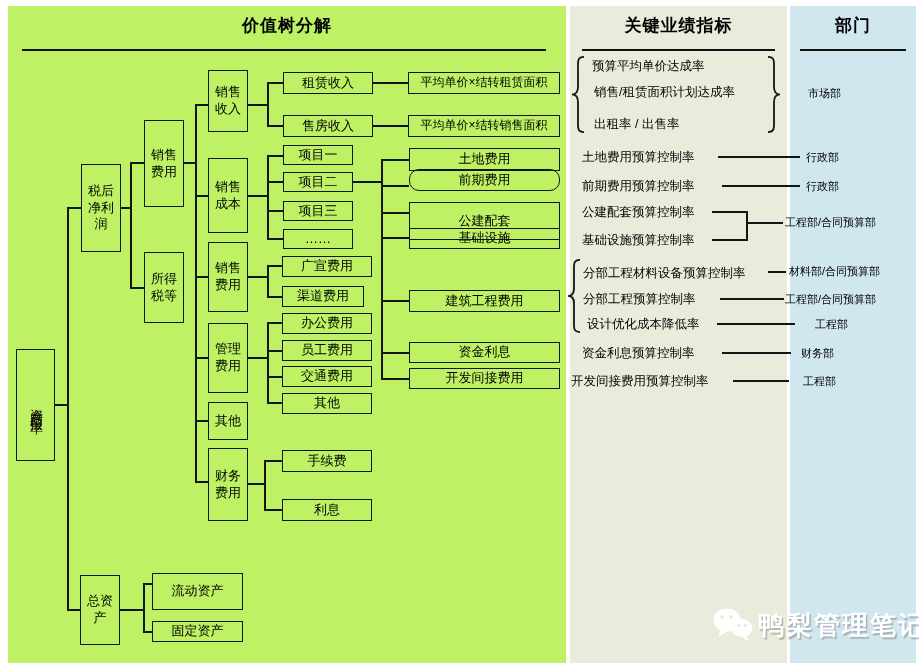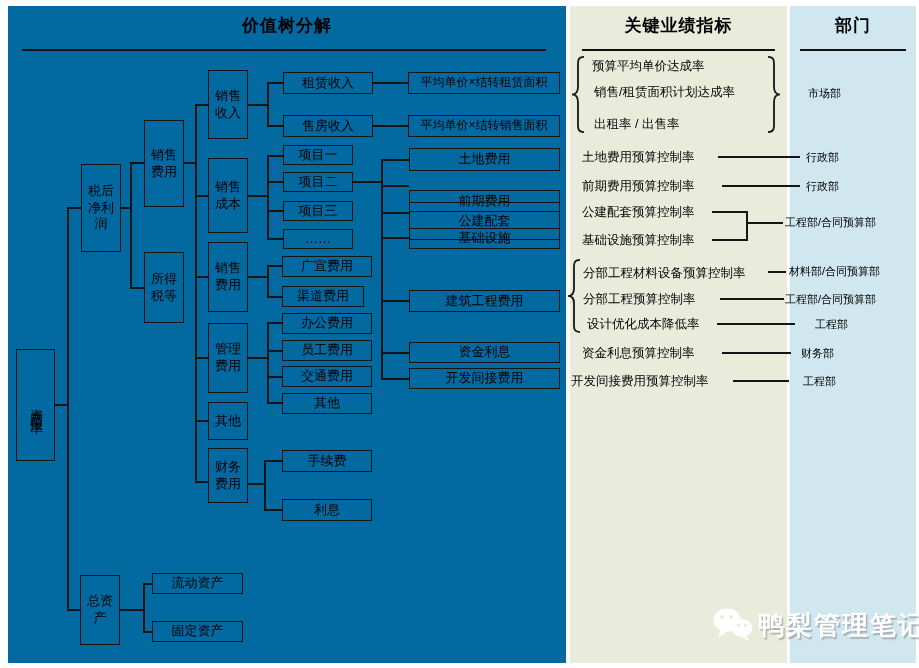--- a/index.html
+++ b/index.html
@@ -32,21 +32,21 @@
   #watermark .wm-text{
     font-size:26px;font-weight:bold;color:#ffffff;letter-spacing:2px;white-space:nowrap;
     text-shadow:1.5px 1.5px 1px rgba(110,110,110,0.45);margin-left:4px;
   }
 </style>
 </head>
 <body>
 
 <div id="stage">
 
-  <div class="panel" id="panel-left" style="left: 8px; width: 558px; background: #0369a1;">
+  <div class="panel" id="panel-left" style="left: 8px; width: 558px; background: #bef264;">
     <div class="ptitle">价值树分解</div>
     <div class="rule" style="left:14px;width:524px;"></div>
   </div>
   <div class="panel" id="panel-kpi" style="left: 570px; width: 217px; background: rgb(234, 236, 219);">
     <div class="ptitle">关键业绩指标</div>
     <div class="rule" style="left:12px;width:193px;"></div>
   </div>
   <div class="panel" id="panel-dept" style="left: 790px; width: 126px; background: rgb(208, 231, 240);">
     <div class="ptitle">部门</div>
     <div class="rule" style="left:10px;width:106px;"></div>
@@ -81,36 +81,36 @@
     </div>
     <div class="node" style="left: 81px; top: 164px; width: 40px; height: 88px;">
       <span class="lbl">税后净利润</span>
     </div>
     <div class="node" style="left: 144px; top: 120px; width: 40px; height: 87px;">
       <span class="lbl">销售费用</span>
     </div>
     <div class="node" style="left: 144px; top: 252px; width: 40px; height: 71px;">
       <span class="lbl">所得税等</span>
     </div>
-    <div class="node" style="left: 208px; top: 70px; width: 40px; height: 69px;">
+    <div class="node" style="left: 208px; top: 70px; width: 40px; height: 62px;">
       <span class="lbl">销售收入</span>
     </div>
     <div class="node" style="left: 208px; top: 158px; width: 40px; height: 75px; justify-content: center;">
       <span class="lbl">销售成本</span>
     </div>
     <div class="node" style="left: 208px; top: 242px; width: 40px; height: 70px;">
       <span class="lbl">销售费用</span>
     </div>
     <div class="node" style="left: 208px; top: 323px; width: 40px; height: 70px;">
       <span class="lbl">管理费用</span>
     </div>
     <div class="node" style="left: 208px; top: 402px; width: 40px; height: 38px;">
       <span class="lbl">其他</span>
     </div>
-    <div class="node" style="left: 208px; top: 448px; width: 40px; height: 55px;">
+    <div class="node" style="left: 208px; top: 448px; width: 40px; height: 73px;">
       <span class="lbl">财务费用</span>
     </div>
     <div class="node single" style="left: 283px; top: 72px; width: 90px; height: 22px;">
       <span class="lbl">租赁收入</span>
     </div>
     <div class="node single small-text" style="left: 408px; top: 72px; width: 152px; height: 22px;">
       <span class="lbl">平均单价×结转租赁面积</span>
     </div>
     <div class="node single" style="left: 283px; top: 115px; width: 90px; height: 22px;">
       <span class="lbl">售房收入</span>
@@ -126,21 +126,21 @@
     </div>
     <div class="node single" style="left: 283px; top: 201px; width: 70px; height: 20px;">
       <span class="lbl">项目三</span>
     </div>
     <div class="node single" style="left: 283px; top: 229px; width: 70px; height: 20px;">
       <span class="lbl">……</span>
     </div>
     <div class="node single" style="left: 409px; top: 148px; width: 151px; height: 23px;">
       <span class="lbl">土地费用</span>
     </div>
-    <div class="node single" style="left: 409px; top: 190px; width: 151px; height: 22px;">
+    <div class="node single" style="left: 409px; top: 169px; width: 151px; height: 22px; border-radius: 10px;">
       <span class="lbl">前期费用</span>
     </div>
     <div class="node single" style="left: 409px; top: 202px; width: 151px; height: 38px;">
       <span class="lbl">公建配套</span>
     </div>
     <div class="node single" style="left: 409px; top: 228px; width: 151px; height: 21px;">
       <span class="lbl">基础设施</span>
     </div>
     <div class="node single" style="left: 409px; top: 290px; width: 151px; height: 22px;">
       <span class="lbl">建筑工程费用</span>
@@ -171,21 +171,21 @@
     </div>
     <div class="node single" style="left: 282px; top: 450px; width: 90px; height: 22px;">
       <span class="lbl">手续费</span>
     </div>
     <div class="node single" style="left: 282px; top: 499px; width: 90px; height: 22px;">
       <span class="lbl">利息</span>
     </div>
     <div class="node" style="left: 80px; top: 575px; width: 40px; height: 70px;">
       <span class="lbl">总资产</span>
     </div>
-    <div class="node single" style="left: 152px; top: 573px; width: 91px; height: 21px;">
+    <div class="node single" style="left: 152px; top: 573px; width: 91px; height: 37px;">
       <span class="lbl">流动资产</span>
     </div>
     <div class="node single" style="left: 152px; top: 621px; width: 91px; height: 21px;">
       <span class="lbl">固定资产</span>
     </div>
     <div class="hline" style="left: 55px; top: 404px; width: 13px; height: 2px; background: rgb(21, 21, 21);"></div>
     <div class="hline" style="left: 68px; top: 207px; width: 13px; height: 2px; background: rgb(21, 21, 21);"></div>
     <div class="hline" style="left: 68px; top: 609px; width: 12px; height: 2px; background: rgb(21, 21, 21);"></div>
     <div class="hline" style="left: 120px; top: 207px; width: 11px; height: 2px; background: rgb(21, 21, 21);"></div>
     <div class="hline" style="left: 131px; top: 162px; width: 13px; height: 2px; background: rgb(21, 21, 21);"></div>

